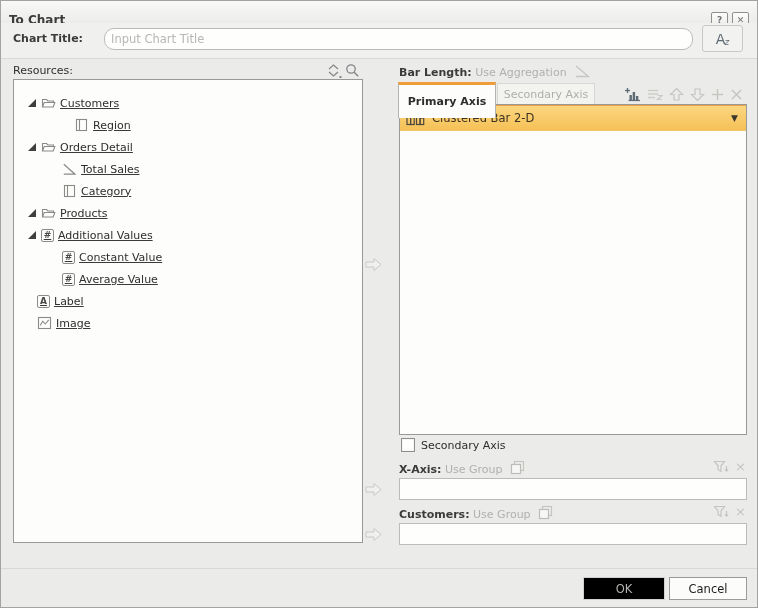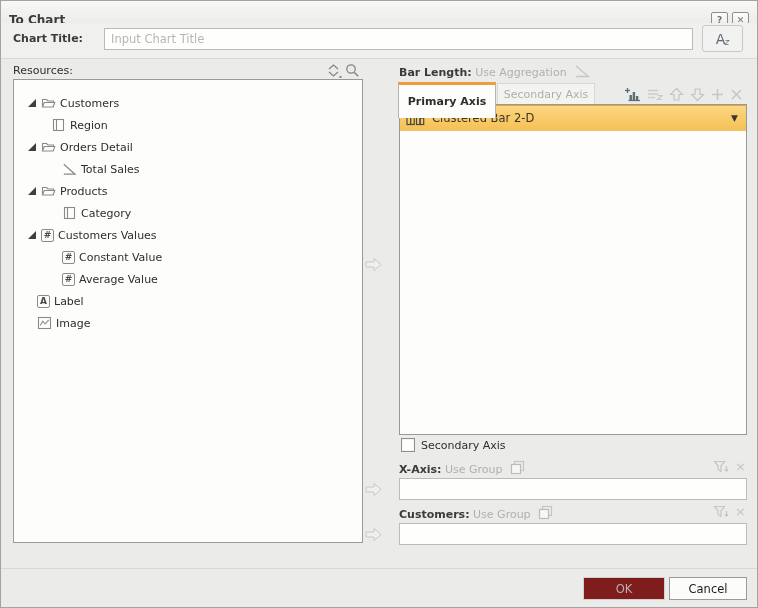--- a/index.html
+++ b/index.html
@@ -27,21 +27,21 @@
     font-family:inherit;font-size:11.5px;color:#3a3a38;padding:0 6px;outline:none;}
   input.text::placeholder{color:#b7b6b4;}
   .font-btn{position:absolute;left:701px;top:24px;width:41px;height:27px;box-sizing:border-box;
     border:1px solid #c9c8c6;border-radius:3px;background:#f2f2f0;
     display:flex;align-items:center;justify-content:center;cursor:default;}
   .font-btn .fa{font-size:14px;color:#5f6b75;}
   .font-btn .fz{font-size:9px;color:#5f6b75;font-style:italic;margin:6px 0 0 -1px;}
   
   .tree-panel{position:absolute;left:12px;top:78px;width:350px;height:464px;box-sizing:border-box;
     background:#fdfdfc;border:1px solid #999997;padding-top:12px;overflow:hidden;}
-  .tree-row{height:22px;display:flex;align-items:center;cursor:default;}
+  .tree-row{height:22px;display:flex;align-items:center;cursor:default;text-decoration:underline;}
   .tree-row .tlabel{margin-left:4px;color:#2e2e2c;}
   .expander{width:0;height:0;border-left:8px solid transparent;border-bottom:8px solid #3f3f3d;
     margin-right:5px;flex:0 0 auto;}
   .gbox{width:13px;height:13px;box-sizing:border-box;border:1px solid #8b8b89;border-radius:2px;
     background:#fcfcfa;color:#4a4a48;font-size:9px;font-weight:bold;
     display:flex;align-items:center;justify-content:center;flex:0 0 auto;}
   .ticon{flex:0 0 auto;display:flex;align-items:center;}
   
   .tab{position:absolute;box-sizing:border-box;display:flex;align-items:center;justify-content:center;cursor:default;}
   .tab.active{left:397px;top:81px;width:98px;height:36px;background:#fdfdfc;
@@ -61,37 +61,37 @@
   .checkbox{width:14px;height:14px;box-sizing:border-box;border:1px solid #8f8f8d;background:#fefefc;
     box-shadow:inset 0 0 0 1px #f4f4f2;flex:0 0 auto;cursor:default;}
   .chk-row{position:absolute;left:400px;top:437px;display:flex;align-items:center;gap:6px;}
   .chk-row span{color:#2e2e2c;}
   .inline-ic{display:inline-block;vertical-align:-2px;margin-left:4px;}
   .side-ic{position:absolute;cursor:default;}
   .arrow-ic{position:absolute;left:364px;}
   .footer-divider{position:absolute;left:0;right:0;top:567px;border-top:1px solid #d8d8d6;}
   .btn{position:absolute;top:576px;height:23px;box-sizing:border-box;display:flex;align-items:center;
     justify-content:center;font-size:11.5px;cursor:default;}
-  .btn.ok{left:582px;width:82px;background:#7f1d1d;border:1px solid #d2d1cf;color:#b3b2b0;}
+  .btn.ok{left:582px;width:82px;background:#000000;border:1px solid #d2d1cf;color:#b3b2b0;}
   .btn.cancel{left:668px;width:78px;background:#fcfcfa;border:1px solid #9a9a98;color:#1b1b19;}
 </style>
 </head>
 <body>
 
 <div class="dialog" style="--accent: #EF9D3B; --selTop: #FCD680; --selBottom: #F5C157; --selBorder: #E8A243;">
 
   <div class="titlebar">
     <div class="title">To Chart</div>
     <div class="win-btn">?</div>
     <div class="win-btn">✕</div>
   </div>
 
   <div class="top-strip"></div>
   <div class="lbl bold" style="left:12px;top:31px;">Chart Title:</div>
-  <input class="text" style="left: 103px; top: 27px; width: 589px; height: 22px;" type="text" placeholder="Input Chart Title">
+  <input class="text" style="left: 103px; top: 27px; width: 589px; height: 22px; border-radius: 10px;" type="text" placeholder="Input Chart Title">
   <div class="font-btn">
     <span class="fa">A</span>
       <span class="fz">z</span>
   </div>
 
   <div class="lbl" style="left:12px;top:63px;color:#2f2f2d;">Resources:</div>
   <span class="side-ic" style="left:326px;top:62px;">
     <svg width="15" height="16" viewBox="0 0 15 16">
         <path d="M2 6 L6.5 2 L11 6" fill="none" stroke="#85858a" stroke-width="1.2"></path>
         <path d="M2 9 L6.5 13 L11 9" fill="none" stroke="#85858a" stroke-width="1.2"></path>
@@ -108,21 +108,21 @@
       <div class="tree-row" style="padding-left: 14px;">
         <span class="expander"></span>
         <span class="ticon">
           <svg width="15" height="14" viewBox="0 0 15 14">
             <path d="M1.5 11 V3.5 H5.5 L7 5 H12.5 V6.5" fill="none" stroke="#8a8a88" stroke-width="1.1"></path>
             <path d="M1.5 11 L3.2 6.5 H13.8 L12.2 11 Z" fill="#fdfdfb" stroke="#8a8a88" stroke-width="1.1"></path>
           </svg>
         </span>
         <span class="tlabel">Customers</span>
       </div>
-      <div class="tree-row" style="padding-left: 37px;">
+      <div class="tree-row" style="padding-left: 60px;">
         <span class="ticon">
           <svg width="15" height="14" viewBox="0 0 15 14">
             <rect x="2.5" y="1.5" width="10" height="11" fill="#fdfdfb" stroke="#8a8a88" stroke-width="1.1"></rect>
             <line x1="5.5" y1="1.5" x2="5.5" y2="12.5" stroke="#8a8a88" stroke-width="1.1"></line>
           </svg>
         </span>
         <span class="tlabel">Region</span>
       </div>
       <div class="tree-row" style="padding-left: 14px;">
         <span class="expander"></span>
@@ -135,45 +135,45 @@
         <span class="tlabel">Orders Detail</span>
       </div>
       <div class="tree-row" style="padding-left: 48px;">
         <span class="ticon">
           <svg width="15" height="14" viewBox="0 0 15 14">
             <path d="M1.8 2.2 L13 12.2 L1.8 12.2" fill="none" stroke="#8a8a88" stroke-width="1.2"></path>
           </svg>
         </span>
         <span class="tlabel">Total Sales</span>
       </div>
+      <div class="tree-row" style="padding-left: 48px;">
+        <span class="ticon">
+          <svg width="15" height="14" viewBox="0 0 15 14">
+            <rect x="2.5" y="1.5" width="10" height="11" fill="#fdfdfb" stroke="#8a8a88" stroke-width="1.1"></rect>
+            <line x1="5.5" y1="1.5" x2="5.5" y2="12.5" stroke="#8a8a88" stroke-width="1.1"></line>
+          </svg>
+        </span>
+        <span class="tlabel">Category</span>
+      </div>
       <div class="tree-row" style="padding-left: 14px;">
         <span class="expander"></span>
         <span class="ticon">
           <svg width="15" height="14" viewBox="0 0 15 14">
             <path d="M1.5 11 V3.5 H5.5 L7 5 H12.5 V6.5" fill="none" stroke="#8a8a88" stroke-width="1.1"></path>
             <path d="M1.5 11 L3.2 6.5 H13.8 L12.2 11 Z" fill="#fdfdfb" stroke="#8a8a88" stroke-width="1.1"></path>
           </svg>
         </span>
         <span class="tlabel">Products</span>
       </div>
-      <div class="tree-row" style="padding-left: 48px;">
-        <span class="ticon">
-          <svg width="15" height="14" viewBox="0 0 15 14">
-            <rect x="2.5" y="1.5" width="10" height="11" fill="#fdfdfb" stroke="#8a8a88" stroke-width="1.1"></rect>
-            <line x1="5.5" y1="1.5" x2="5.5" y2="12.5" stroke="#8a8a88" stroke-width="1.1"></line>
-          </svg>
-        </span>
-        <span class="tlabel">Category</span>
-      </div>
       <div class="tree-row" style="padding-left: 14px;">
         <span class="expander"></span>
         <span class="ticon">
           <span class="gbox">#</span>
         </span>
-        <span class="tlabel">Customers Values</span>
+        <span class="tlabel">Additional Values</span>
       </div>
       <div class="tree-row" style="padding-left: 48px;">
         <span class="ticon">
           <span class="gbox">#</span>
         </span>
         <span class="tlabel">Constant Value</span>
       </div>
       <div class="tree-row" style="padding-left: 48px;">
         <span class="ticon">
           <span class="gbox">#</span>

